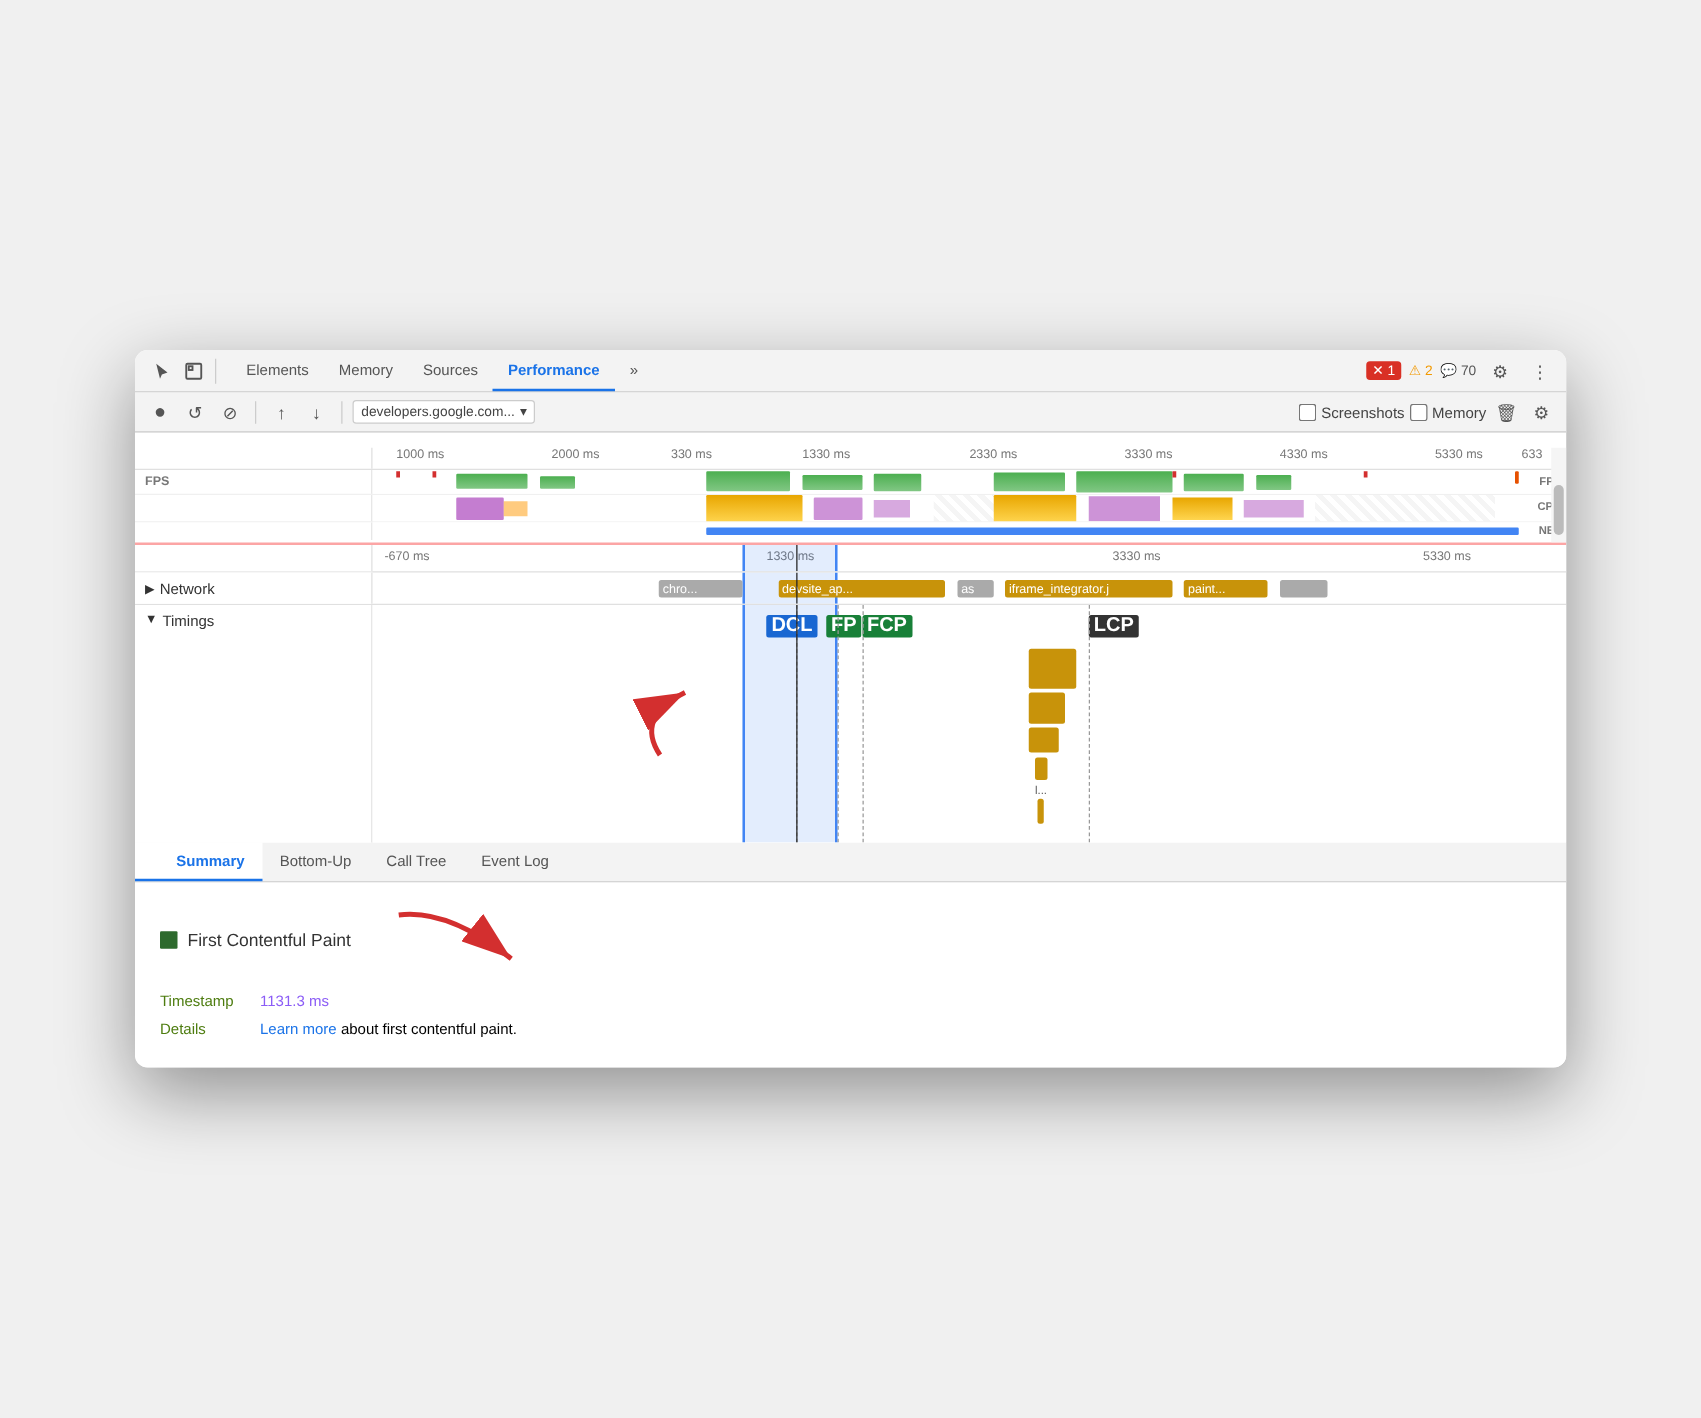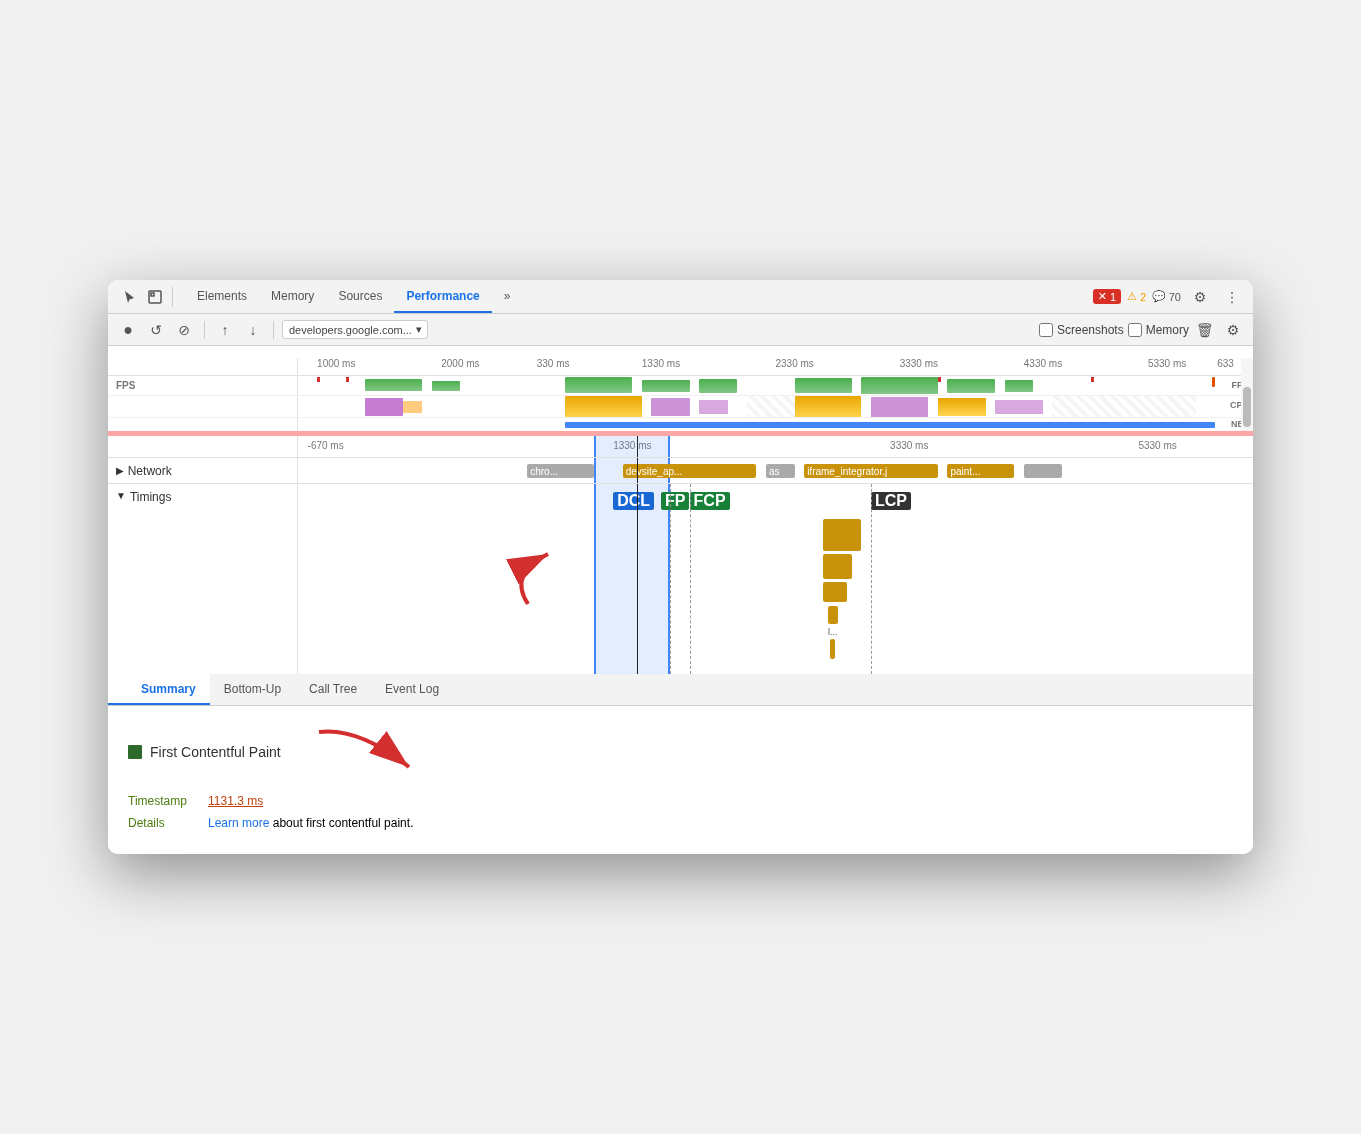--- a/index.html
+++ b/index.html
@@ -176,21 +176,21 @@
       color: #444;
     }
     .toolbar-checkbox-group input[type=checkbox] {
       width: 14px;
       height: 14px;
     }
     
     .timeline-overview {
       height: 78px;
       background: #fff;
-      border-bottom: 5px solid #fca5a5;
+      border-bottom: 2px solid #fca5a5;
       position: relative;
       overflow: hidden;
       margin-top: 12px;
     }
     .panel-row {
       display: flex;
       align-items: stretch;
       border-bottom: 1px solid #e0e0e0;
       height: 26px;
     }
@@ -322,23 +322,22 @@
       display: flex;
       align-items: flex-start;
       margin-bottom: 8px;
       font-size: 12px;
     }
     .summary-key {
       color: #4d7c0f;
       min-width: 80px;
     }
     .summary-value {
-      color: #c2410c;
+      color: #8b5cf6;
       font-weight: 500;
-      text-decoration: underline;
     }
     .summary-link {
       color: #1a73e8;
       text-decoration: none;
     }
     
     .footer {
       background: #f3f3f3;
       border-top: 1px solid #ccc;
       padding: 8px 16px;

